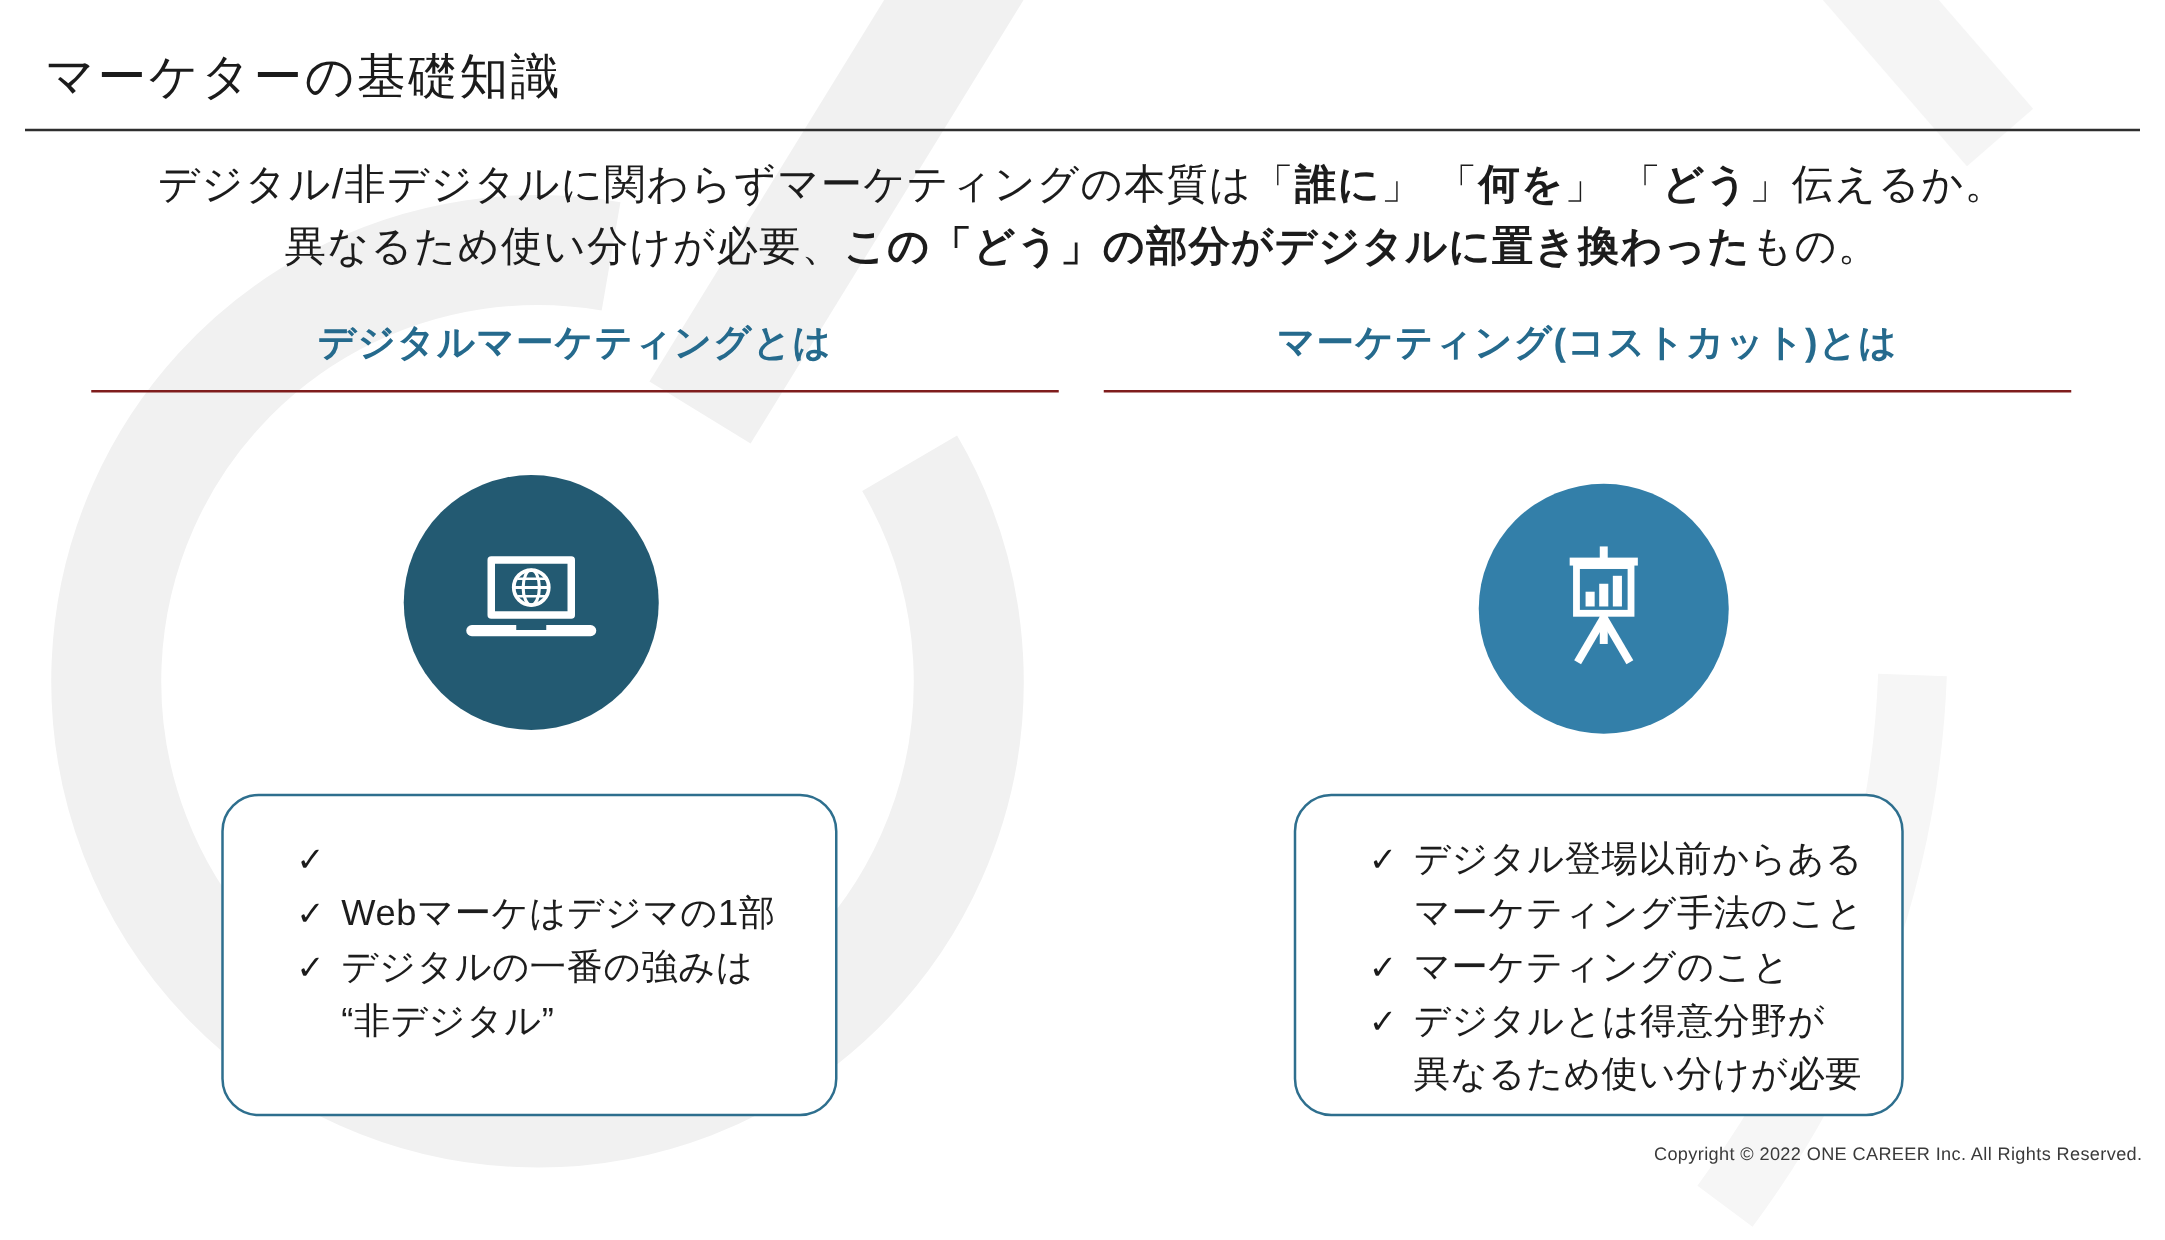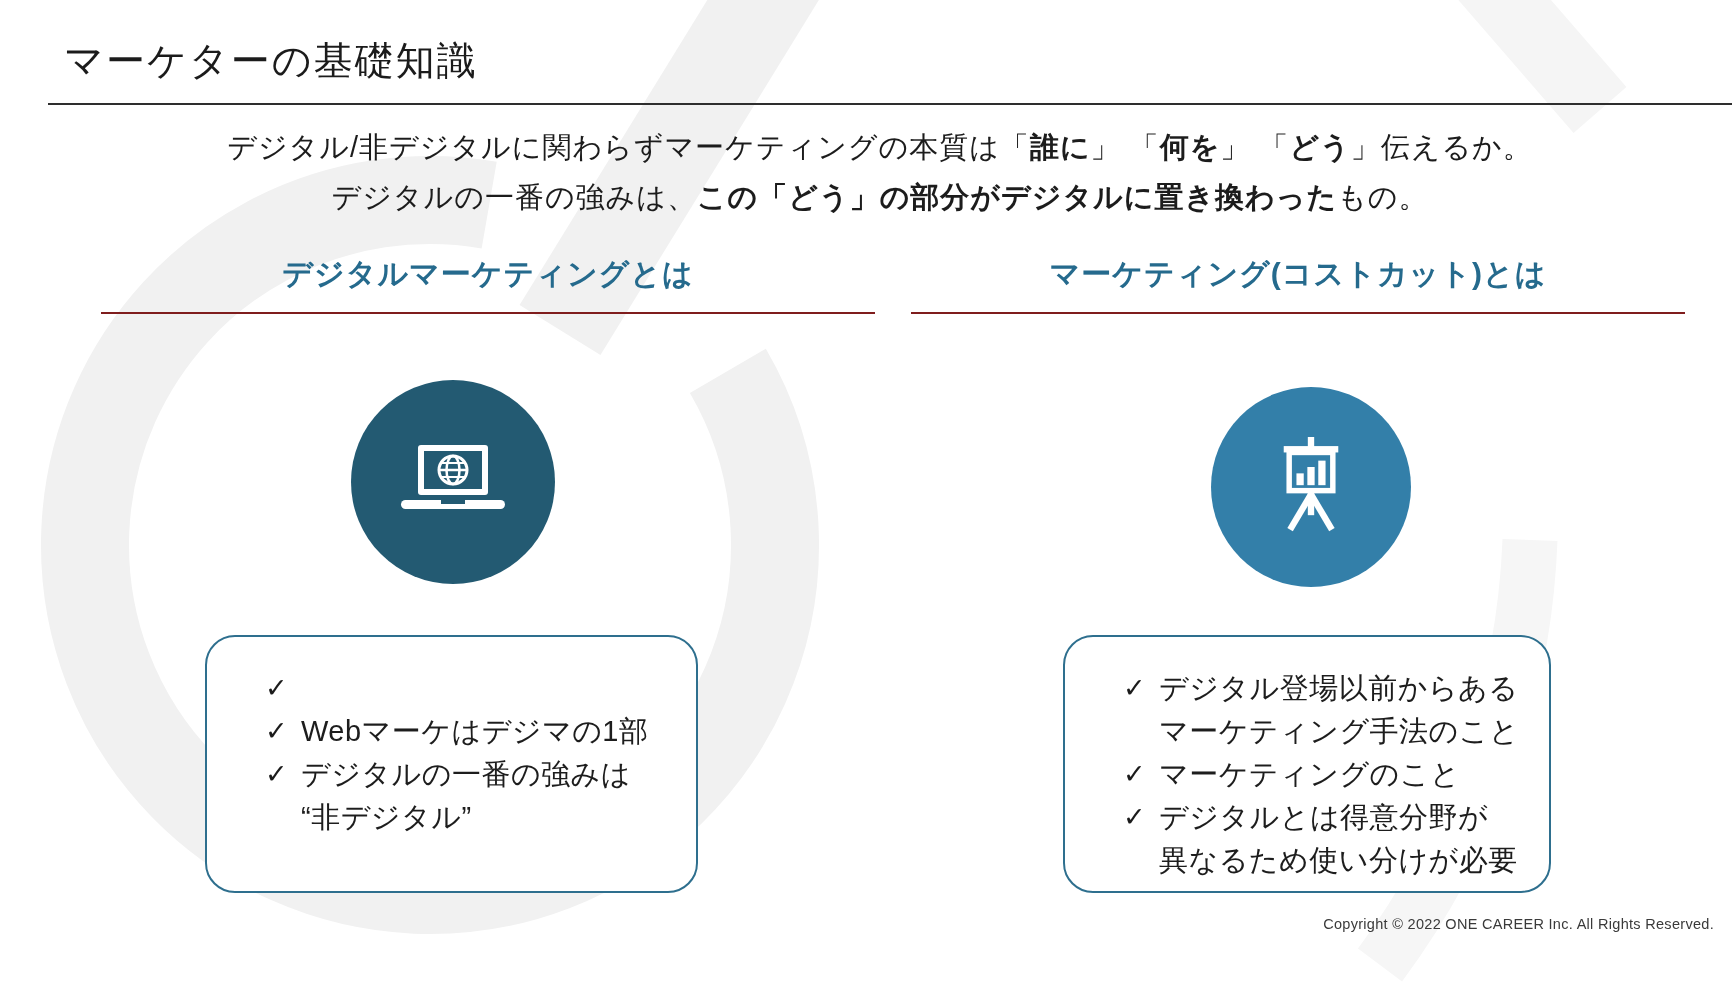--- a/index.html
+++ b/index.html
@@ -9,35 +9,35 @@
     width: 1732px; height: 992px;
     background: #ffffff;
     overflow: hidden;
     font-family: "Liberation Sans", "DejaVu Sans", sans-serif;
     color: #1b1b1b;
   }
   .watermark {
     position: absolute; inset: 0; z-index: 0;
     pointer-events: none;
   }
-  .layer { position: absolute; z-index: 1; margin-left: 28px; }
+  .layer { position: absolute; z-index: 1; }
 
   .title {
     left: 36px; top: 34px;
     font-size: 39px; font-weight: 400;
     letter-spacing: 2px; color: #1b1b1b;
   }
   .title-rule {
     left: 20px; top: 103px; width: 1692px; height: 2px;
     background: #2e2e2e;
   }
   .intro {
     left: 0; right: 0; top: 122px;
     text-align: center;
-    font-size: 29px; line-height: 50px;
+    font-size: 33px; line-height: 50px;
     color: #1c1c1c;
     letter-spacing: 1px;
   }
   .intro b { font-weight: 700; }
 
   .col-header {
     top: 254px; width: 774px;
     text-align: center;
     font-size: 30px; font-weight: 700;
     letter-spacing: 1px;
@@ -92,21 +92,21 @@
     <line x1="800" y1="-60" x2="560" y2="330" stroke="#f1f1f1" stroke-width="95"></line>
     <line x1="1470" y1="-40" x2="1600" y2="110" stroke="#f5f5f5" stroke-width="70"></line>
     <path d="M 1530 540 A 760 760 0 0 1 1380 965" fill="none" stroke="#f6f6f6" stroke-width="55"></path>
   </svg>
 
   <h1 class="layer title">マーケターの基礎知識</h1>
   <div class="layer title-rule"></div>
 
   <div class="layer intro">
     <p><span>デジタル/非デジタルに関わらずマーケティングの本質は「</span><b>誰に</b><span>」 「</span><b>何を</b><span>」 「</span><b>どう</b><span>」伝えるか。</span></p>
-    <p><span>デジタルの一番の強みは、</span><b>この「どう」の部分がデジタルに置き換わった</b><span>もの。</span></p>
+    <p><span>異なるため使い分けが必要、</span><b>この「どう」の部分がデジタルに置き換わった</b><span>もの。</span></p>
   </div>
 
   <h2 class="layer col-header left">デジタルマーケティングとは</h2>
   <h2 class="layer col-header right">マーケティング(コストカット)とは</h2>
 
   <div class="layer icon-circle circle-left">
     <svg width="120" height="78" viewBox="0 0 120 78">
       <rect x="25" y="2" width="70" height="50" rx="3" fill="#ffffff"></rect>
       <rect x="31" y="8" width="58" height="38" fill="#235a72"></rect>
       <circle cx="60" cy="27" r="14" fill="none" stroke="#ffffff" stroke-width="3"></circle>

